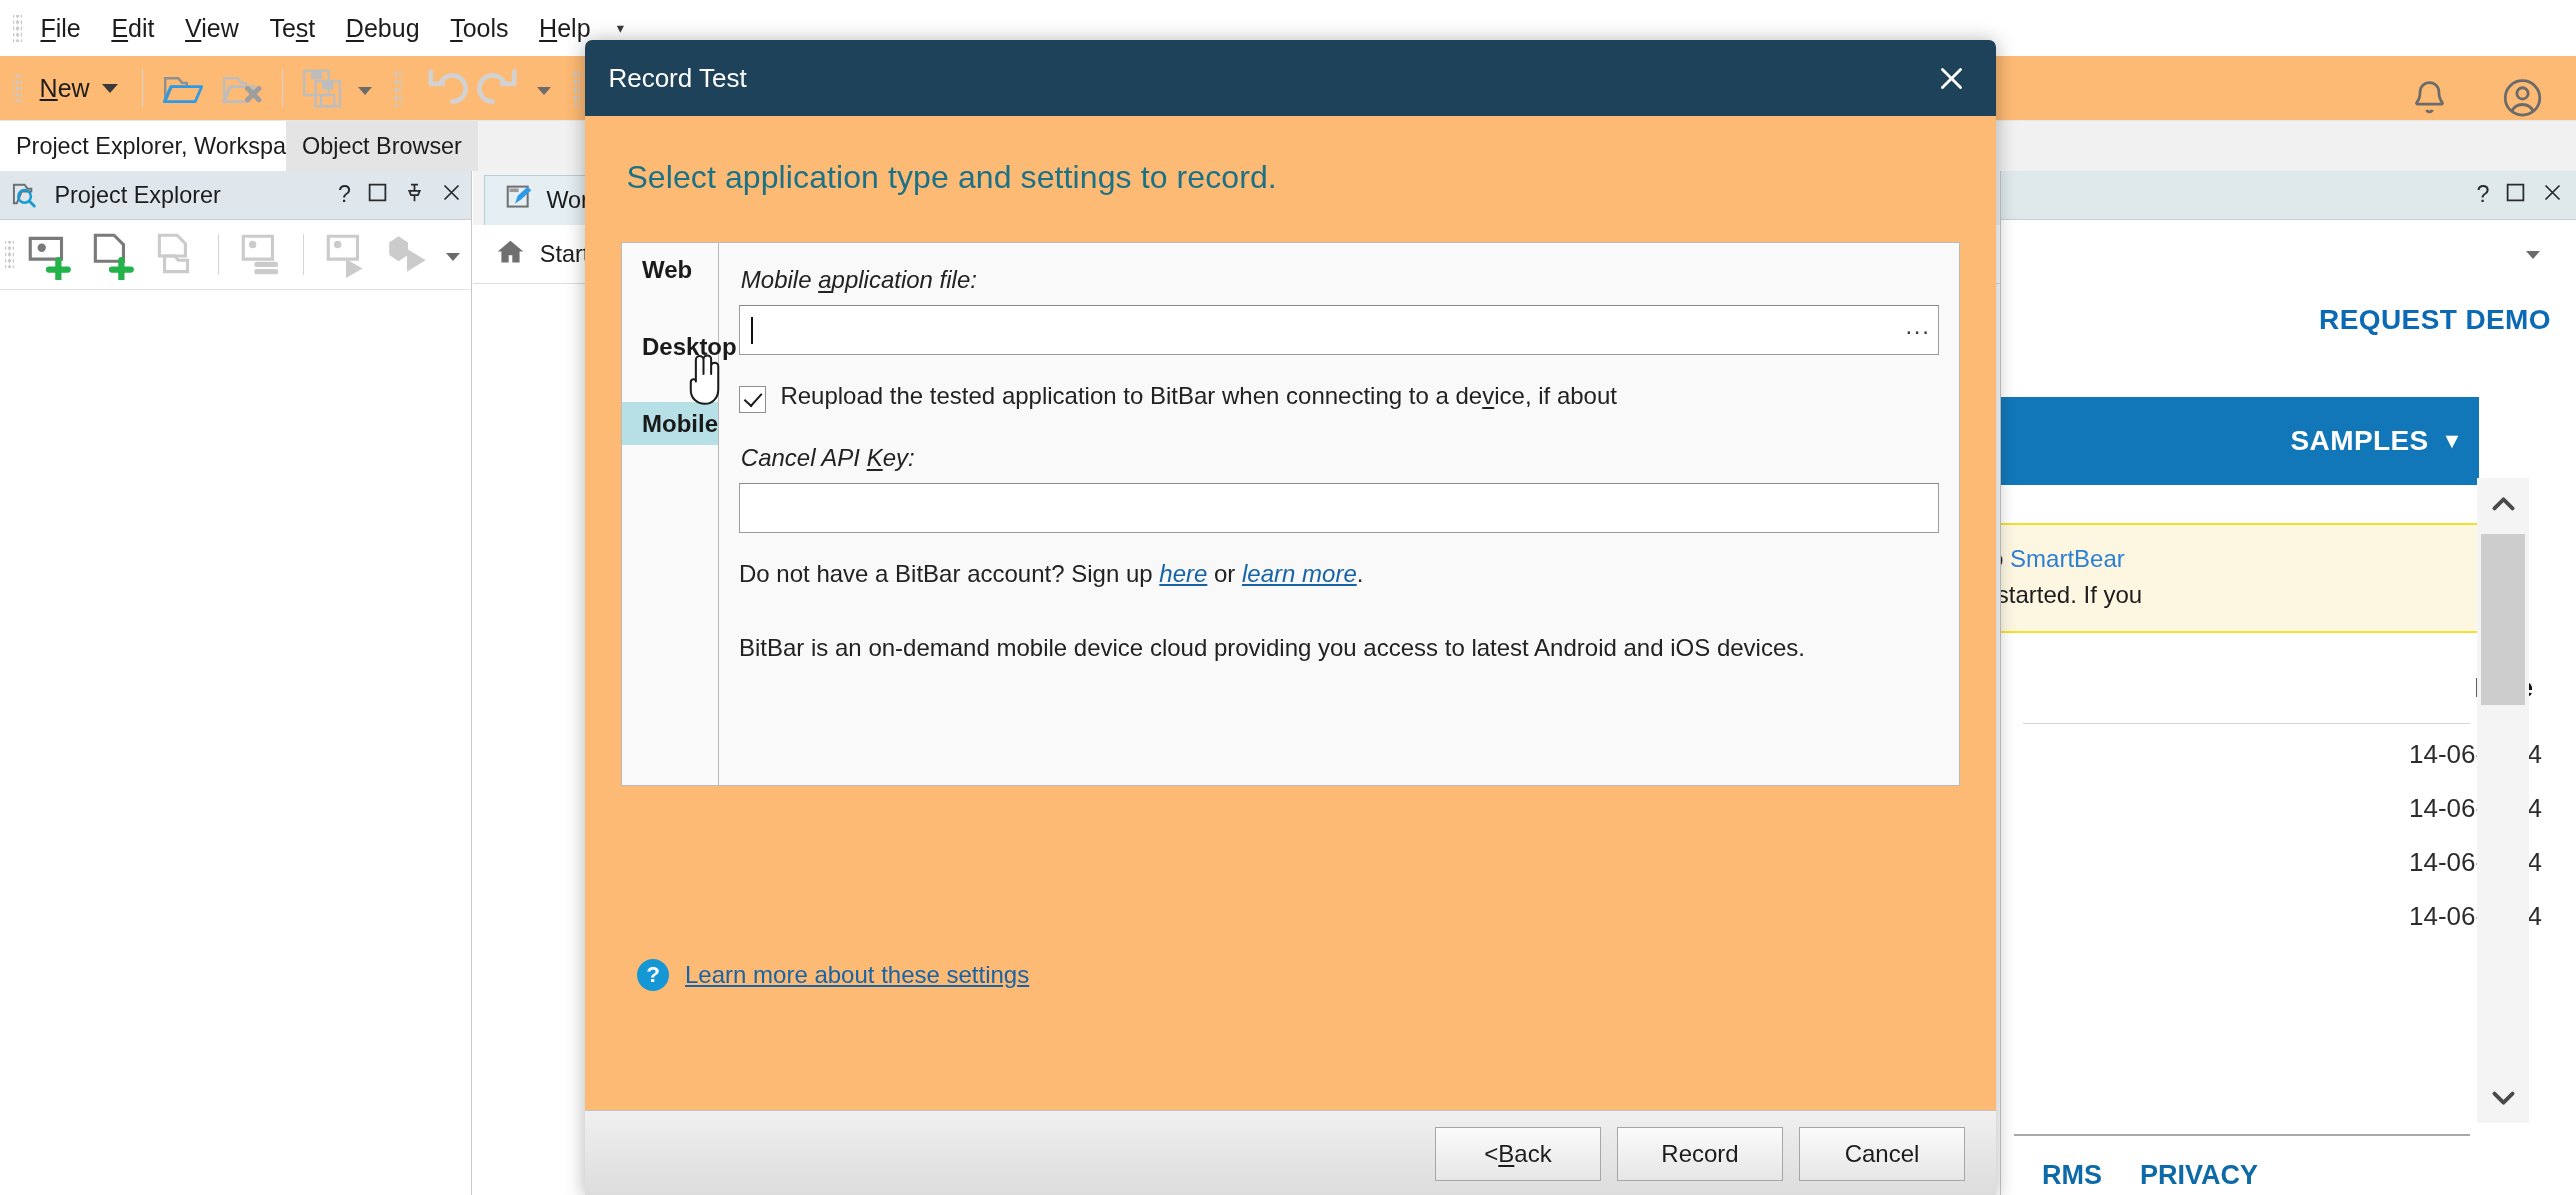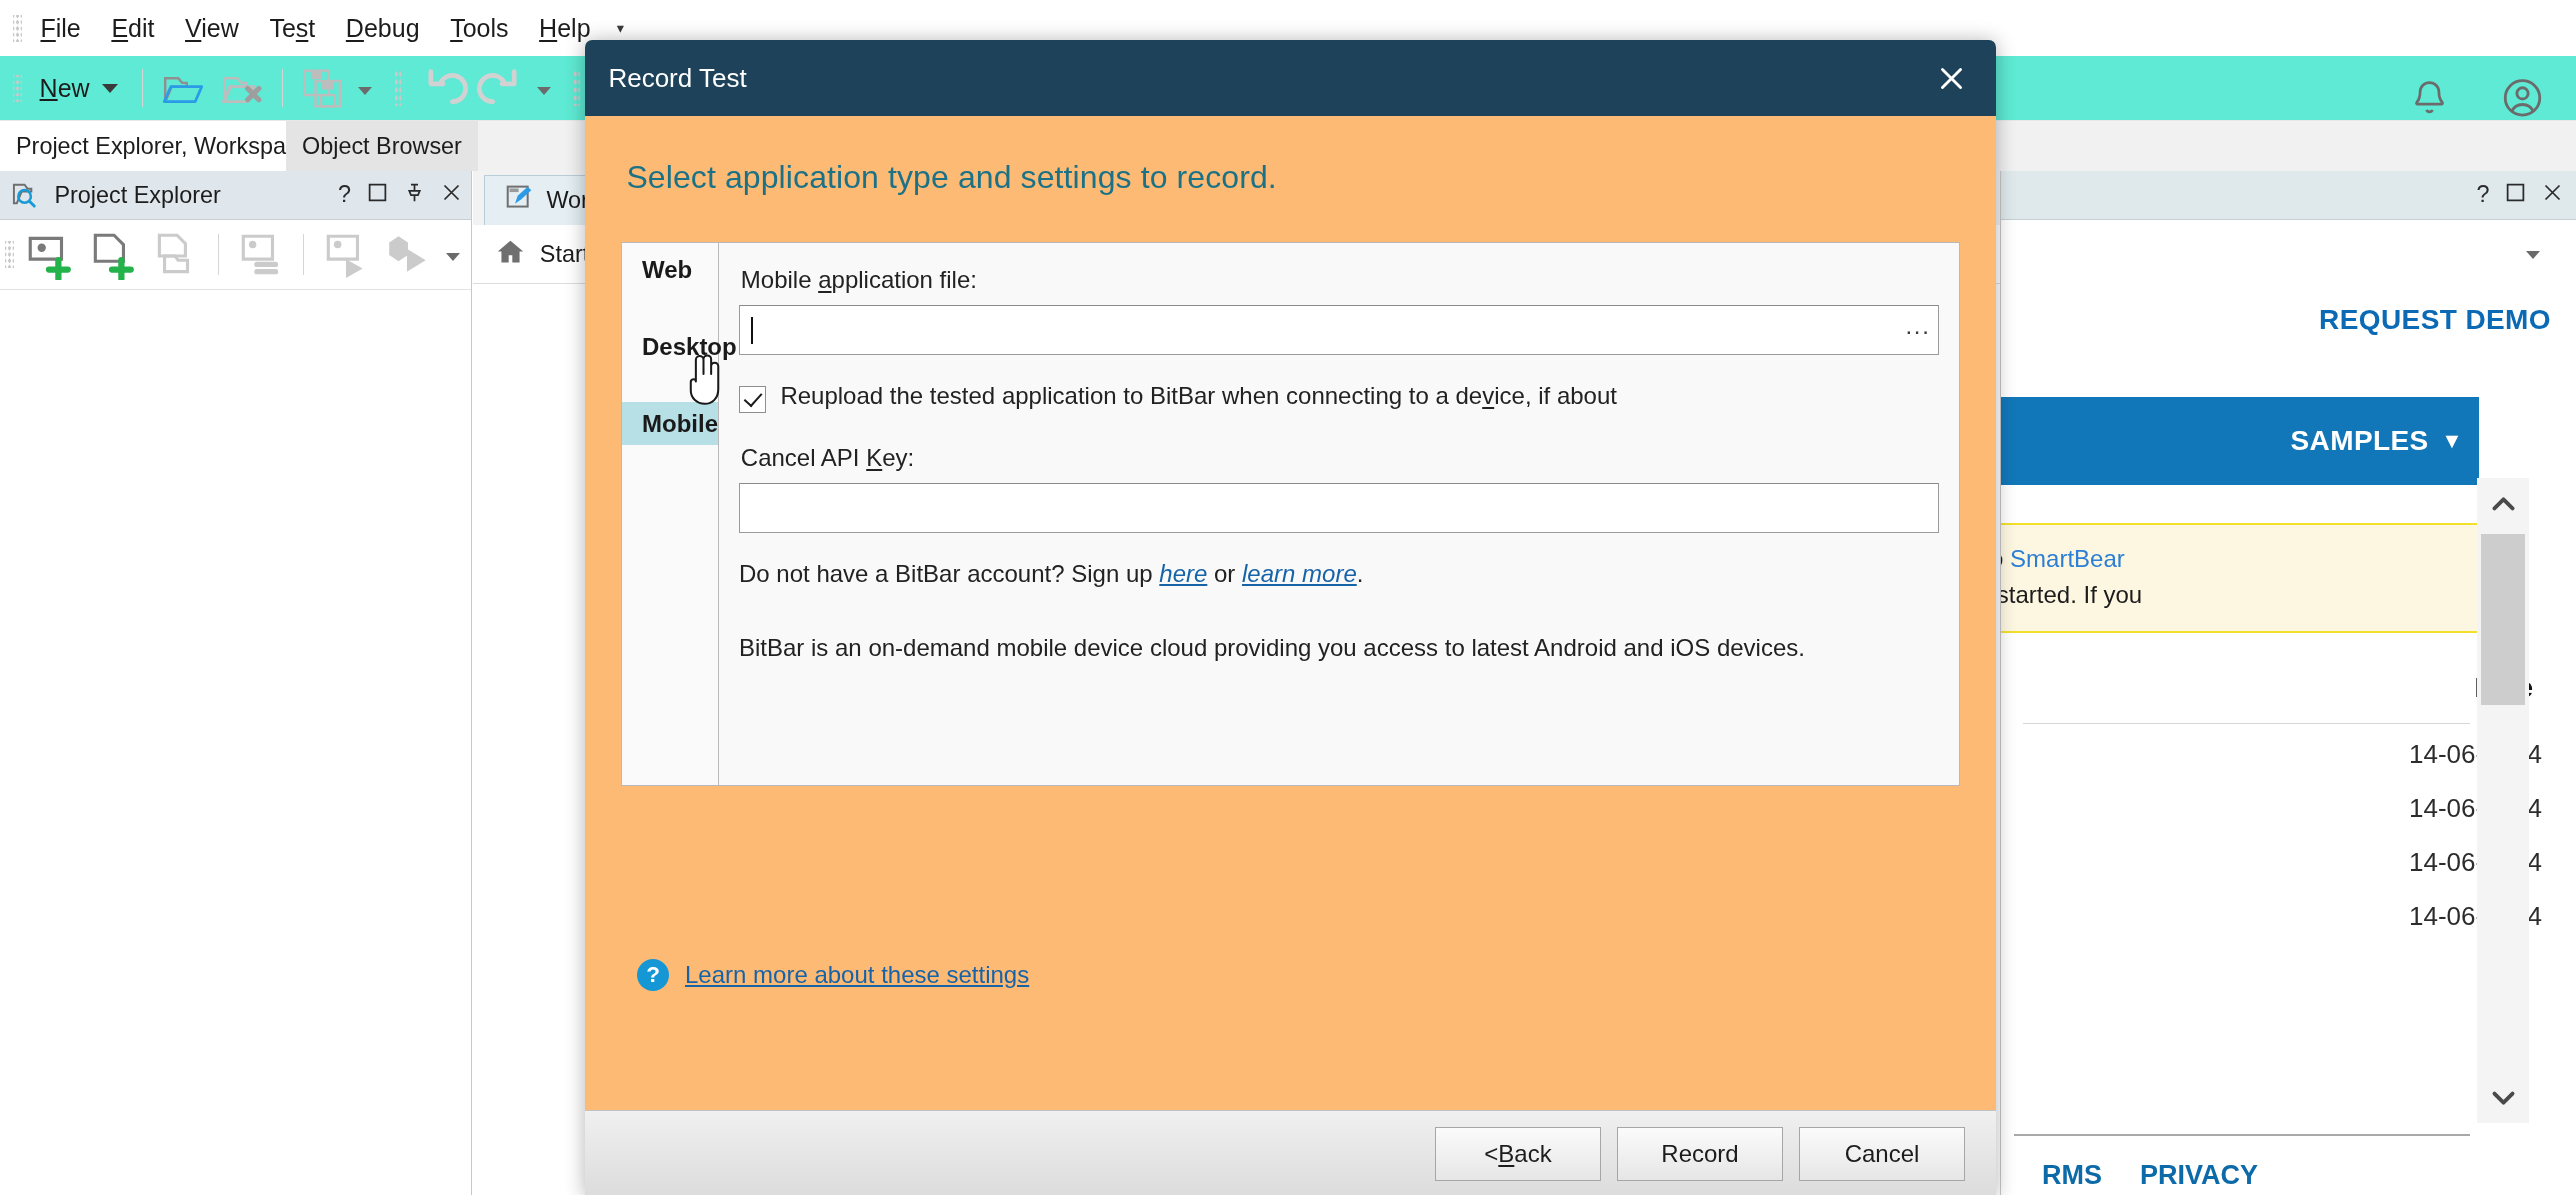--- a/index.html
+++ b/index.html
@@ -28,21 +28,21 @@
   .menu-item {
     font-size: 25px; color: #1c1c1c; padding: 3.6px 15.3px; cursor: default;
     line-height: 1; white-space: nowrap;
   }
   .menu-item u { text-decoration: underline; text-underline-offset: 2.7px; }
   .menu-caret { font-size: 14.4px; color: #3a3a3a; padding: 0 10.8px; }
 
   
   .toolbar {
     position: absolute; top: 56px; left: 0; right: 0; height: 65px;
-    background: #5eead4; display: flex; align-items: center; padding-left: 12.6px;
+    background: #fdba74; display: flex; align-items: center; padding-left: 12.6px;
     border-bottom: 0.9px solid #e8e8e8;
   }
   .tb-new { font-size: 25px; color: #1c1c1c; padding: 0 9px 0 14.4px; white-space: nowrap; }
   .tb-caret { width: 0; height: 0; border-left: 8px solid transparent;
               border-right: 8px solid transparent; border-top: 9px solid #3a3a3a;
               margin: 0 12.6px 0 3.6px; }
   .tb-sep { width: 0.9px; height: 38px; background: #d5d5d5; margin: 0 10.8px; }
   .tb-dotsep { width: 7.2px; height: 36px; margin: 0 12.6px;
     background-image: radial-gradient(#c9c9c9 1.4px, transparent 1.5px);
     background-size: 4.5px 8px; }
@@ -184,21 +184,21 @@
     width: 97px; flex: 0 0 97px; border-right: 0.9px solid #b9b9b9; background: #fafafa;
     padding-top: 5.4px;
   }
   .dlg-tab {
     height: 43px; display: flex; align-items: center; padding-left: 20px;
     font-size: 24px; font-weight: bold; color: #1a1a1a; margin-bottom: 34px;
   }
   .dlg-tab.selected { background: #b7dfe6; }
   .dlg-fields { flex: 1; padding: 23.4px 20px 0 20px; position: relative; }
 
-  .fld-label { font-size: 24px; color: #222; margin: 0 0 10.8px 1.8px; }
+  .fld-label { font-size: 24px; color: #222; margin: 0 0 10.8px 1.8px; font-style: italic; }
   .fld-label u { text-decoration: underline; text-underline-offset: 2.7px; }
   .fld-input {
     height: 50px; background: #ffffff; border: 0.9px solid #9b9b9b;
     border-top-color: #8a8a8a; display: flex; align-items: center;
     padding: 0 7.2px 0 10.8px; position: relative;
   }
   .caret-bar { width: 1.8px; height: 27px; background: #111; }
   .fld-ellipsis { margin-left: auto; color: #3b3b3b; font-size: 24px; letter-spacing: 1.8px;
     line-height: 0.4; padding-bottom: 9px; }
 

